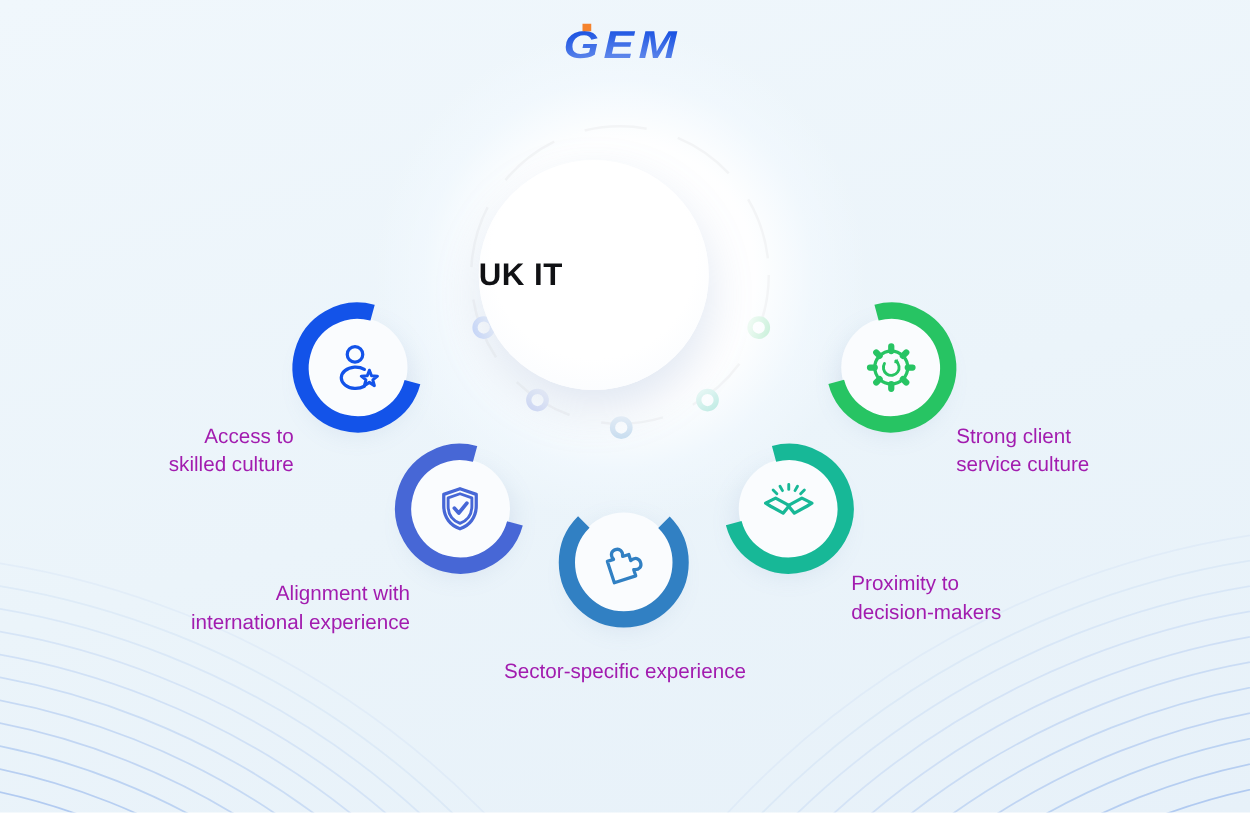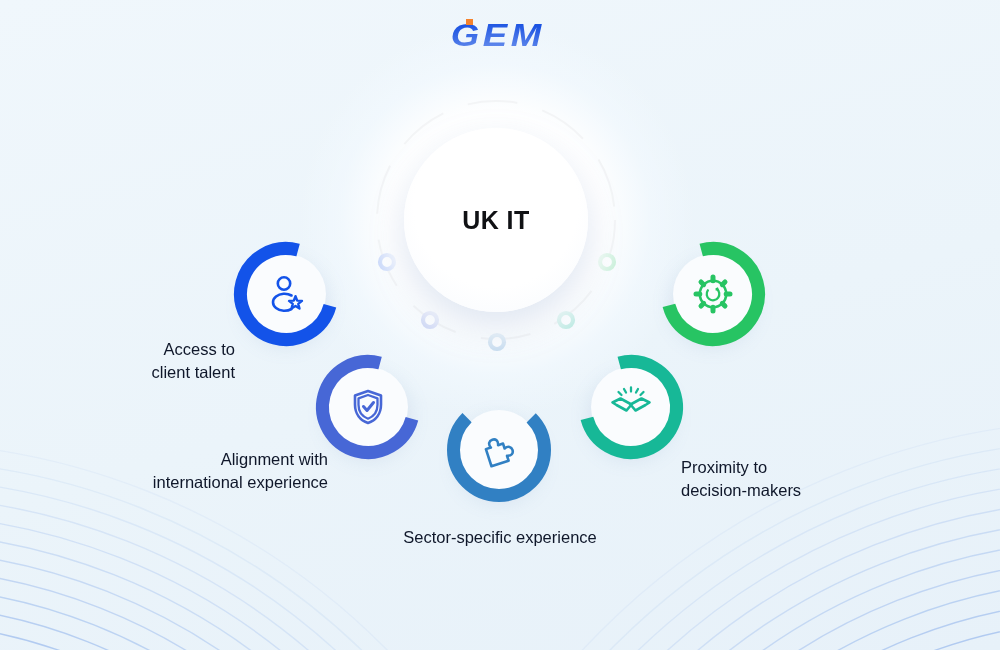--- a/index.html
+++ b/index.html
@@ -14,24 +14,24 @@
   
   .logo-wrap{position:absolute;top:18px;left:0;right:0;text-align:center}
   .logo{display:inline-block;position:relative;font-style:italic;font-weight:700;
         font-size:31px;letter-spacing:3px;color:#1b53e2;transform:scaleX(1.18);
         transform-origin:center}
   .logo-dot{position:absolute;left:21px;top:15px;width:7px;height:6px;background:#f5832d}
 
   
   .glow{position:absolute;left:296px;top:20px;width:400px;height:400px;border-radius:50%;
         background:radial-gradient(circle,rgba(255,255,255,.95) 38%,rgba(244,250,255,.55) 55%,rgba(238,246,252,0) 70%)}
-  .center-circle{position:absolute;left:404px;top:128px;width:184px;height:184px;border-radius:50%;
+  .center-circle{position:absolute;left:383px;top:128px;width:184px;height:184px;border-radius:50%;
         background:radial-gradient(circle at 50% 42%,#ffffff 58%,#f6f9fd 100%);
         box-shadow:0 16px 36px rgba(120,150,195,.22);
-        display:flex;align-items:center;justify-content:center}
+        display:flex;align-items:center;}
   .center-title{font-size:25px;line-height:31px;font-weight:700;color:#101114;
         letter-spacing:.4px;text-align:center}
 
   
   .item{position:absolute;width:110px;height:110px}
   .item .white{position:absolute;left:15px;top:15px;width:80px;height:80px;border-radius:50%;
         background:#fafcfe;box-shadow:0 10px 22px rgba(110,140,185,.20)}
   .item svg.ringarc{position:absolute;inset:0;overflow:visible}
   .ringarc circle{fill:none;stroke:var(--c);stroke-width:13;
         stroke-dasharray:214.4 71.5}
@@ -39,26 +39,26 @@
   .glyph .s{fill:none;stroke:var(--c);stroke-width:2.6;stroke-linecap:round;stroke-linejoin:round}
   .glyph .sthin{fill:none;stroke:var(--c);stroke-width:2.3;stroke-linecap:round;stroke-linejoin:round}
   .glyph .tooth{fill:none;stroke:var(--c);stroke-width:5;stroke-linecap:round}
   .glyph .starfill{fill:#fafcfe;stroke:var(--c);stroke-width:2.4;stroke-linejoin:round}
   .glyph .fillc{fill:var(--c);stroke:none}
 
   
   .node{fill:#f6fafd;stroke:var(--c);stroke-width:4.2}
 
   
-  .label{position:absolute;font-size:16.5px;line-height:23px;font-weight:500;color:#0f172a}
+  .label{position:absolute;font-size:16.5px;line-height:23px;font-weight:500;color:#a21caf}
   .lbl-right{text-align:right}
   .lbl-left{text-align:left}
   .lbl-center{text-align:center}
   #label-0{right:765px;top:338px}
-  #label-1{right:672px;top:448px}
+  #label-1{right:672px;top:464px}
   #label-2{left:300px;width:400px;top:526px}
   #label-3{left:681px;top:456px}
   #label-4{left:765px;top:338px}
 </style>
 </head>
 <body>
 
 <div class="stage">
 
   <svg id="bg-svg" width="1000" height="650" viewBox="0 0 1000 650">
@@ -166,27 +166,31 @@
     <svg class="glyph" width="48" height="48" viewBox="0 0 48 48">
       <path class="tooth" d="M37.2 24 L41 24 M33.3 33.3 L36 36 M24 37.2 L24 41 M14.7 33.3 L12 36 M10.8 24 L7 24 M14.7 14.7 L12 12 M24 10.8 L24 7 M33.3 14.7 L36 12"></path>
       <circle class="s" cx="24" cy="24" r="13.2"></circle>
       <circle class="sthin" cx="24" cy="24" r="6.3" stroke-dasharray="29 10.6" transform="rotate(-55 24 24)"></circle>
       <path class="fillc" d="M30.4 20.8 L28.8 16.9 L26.2 20.3 Z"></path>
     </svg>
   </div>
 
   <div class="label lbl-right" id="label-0">
     <div>Access to</div>
-    <div>client talent</div>
+    <div>skilled culture</div>
   </div>
   <div class="label lbl-right" id="label-1">
     <div>Alignment with</div>
     <div>international experience</div>
   </div>
   <div class="label lbl-left" id="label-3">
     <div>Proximity to</div>
     <div>decision-makers</div>
   </div>
   <div class="label lbl-center" id="label-2">
     <div>Sector-specific experience</div>
   </div>
+  <div class="label lbl-left" id="label-4">
+    <div>Strong client</div>
+    <div>service culture</div>
+  </div>
 
 </div>
 
 </body></html>

